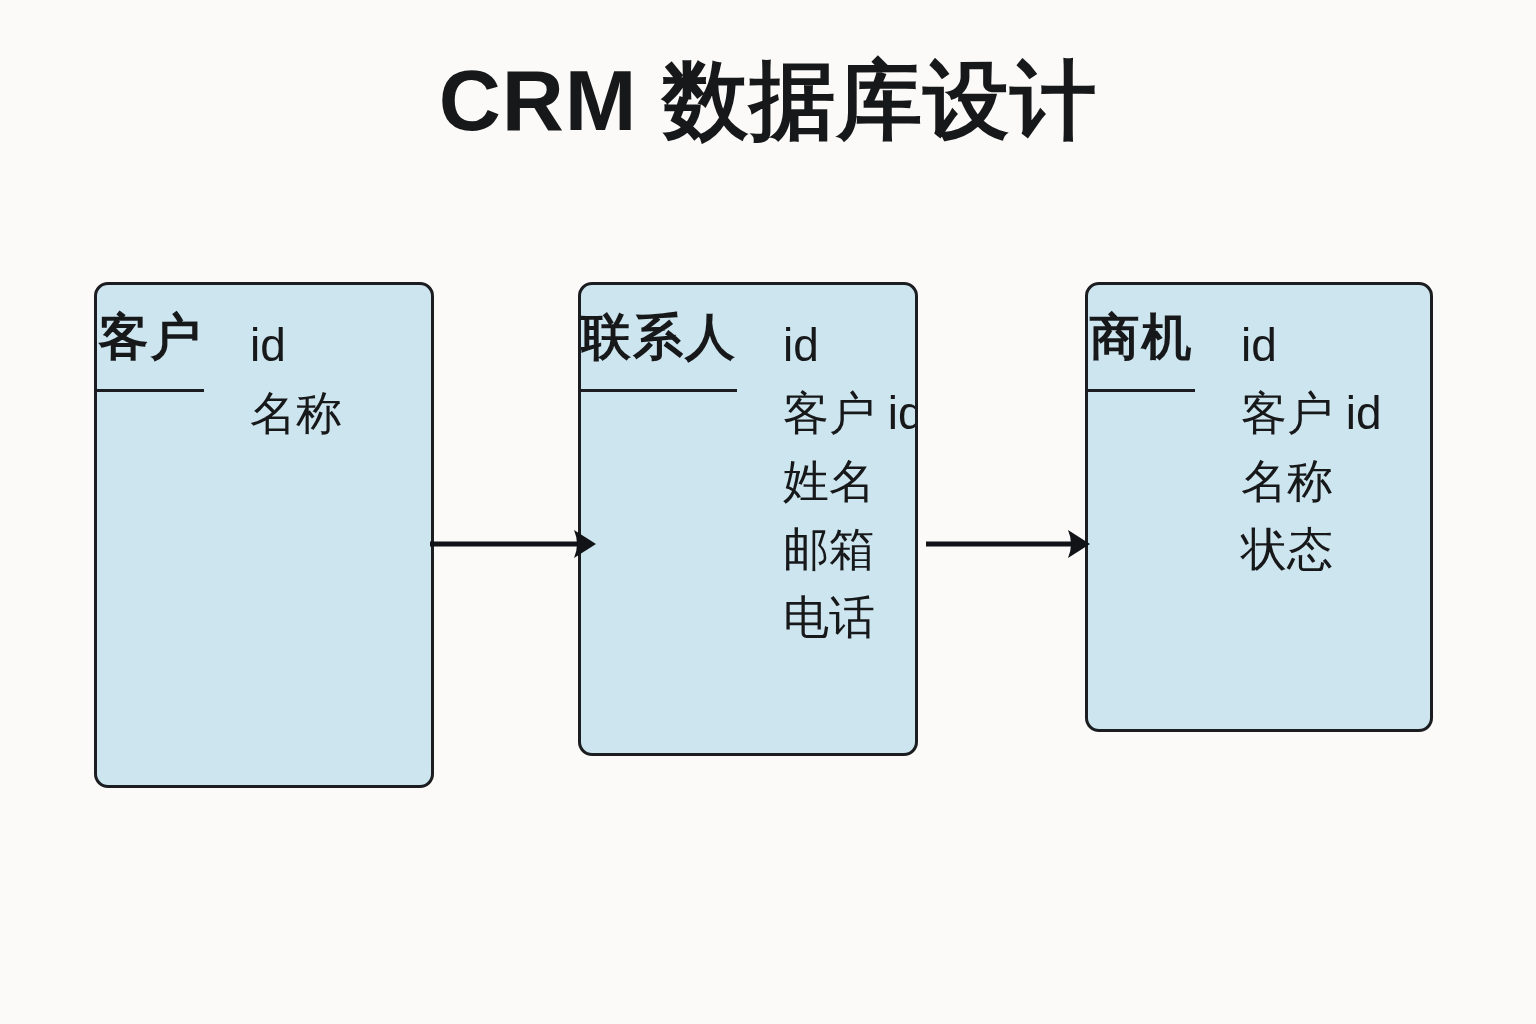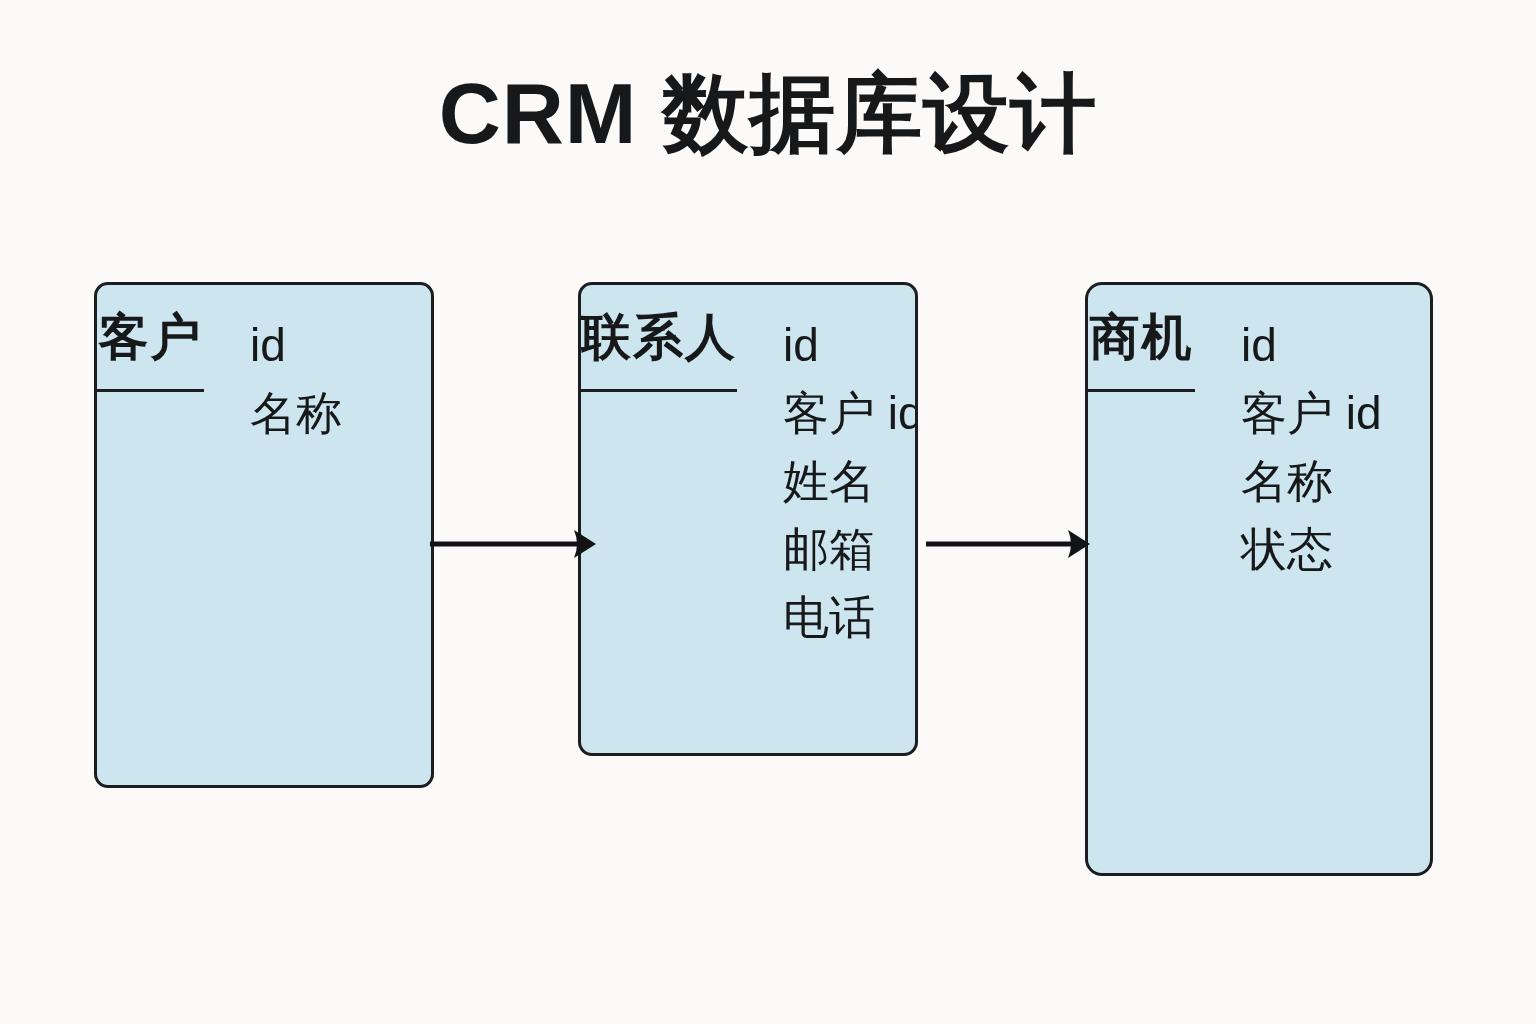--- a/index.html
+++ b/index.html
@@ -16,21 +16,21 @@
   }
 
   .canvas {
     position: absolute;
     inset: 0;
   }
 
   
   .diagram-title {
     position: absolute;
-    top: 65px;
+    top: 52px;
     left: 0;
     width: 1536px;
     text-align: center;
     font-size: 86px;
     font-weight: 700;
     letter-spacing: 1px;
     color: #17181a;
     line-height: 1.12;
     white-space: pre;
   }
@@ -72,21 +72,21 @@
     font-size: 46px;
     font-weight: 400;
     color: #17181a;
     line-height: 68px;
     white-space: nowrap;
   }
 
   
   #entity-0 { left: 94px;   top: 282px; width: 340px; height: 506px; }
   #entity-1 { left: 578px;  top: 282px; width: 340px; height: 474px; }
-  #entity-2 { left: 1085px; top: 282px; width: 348px; height: 594px; border-radius: 17px; }
+  #entity-2 { left: 1085px; top: 282px; width: 348px; height: 450px; }
 
   
   .connector {
     position: absolute;
     height: 40px;
     display: block;
   }
   #connector-0 { left: 430px; top: 524px; width: 166px; }
   #connector-1 { left: 926px; top: 524px; width: 164px; }
 </style>

